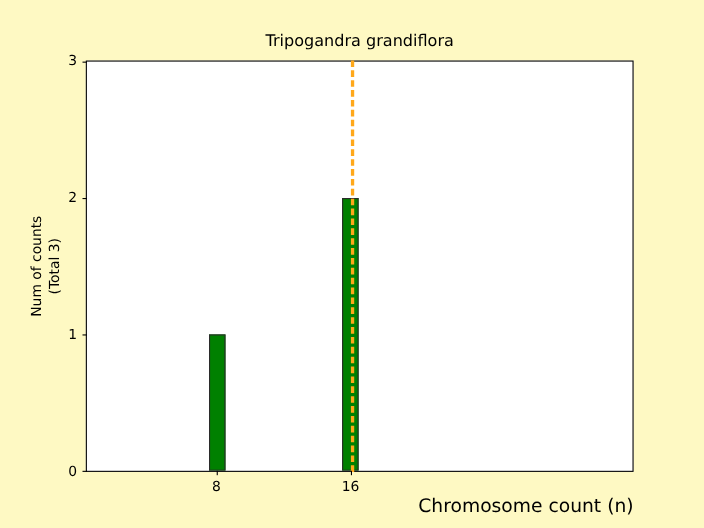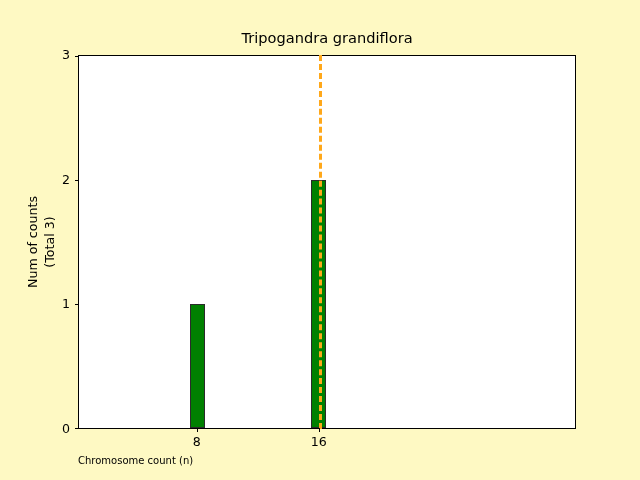--- a/index.html
+++ b/index.html
@@ -110,22 +110,22 @@
     white-space: nowrap;
     transform: translateX(-50%);
   }
 
   
   #xlabel {
     position: absolute;
     left: 78px;
     top: 453px;
     width: 498px;
-    text-align: left;
-    font-size: 10px;
+    text-align: right;
+    font-size: 17px;
     line-height: 15px;
     color: #000000;
     white-space: nowrap;
   }
   #ylabel {
     position: absolute;
     left: 0px;
     top: 0px;
     width: 374px;
     height: 34px;

